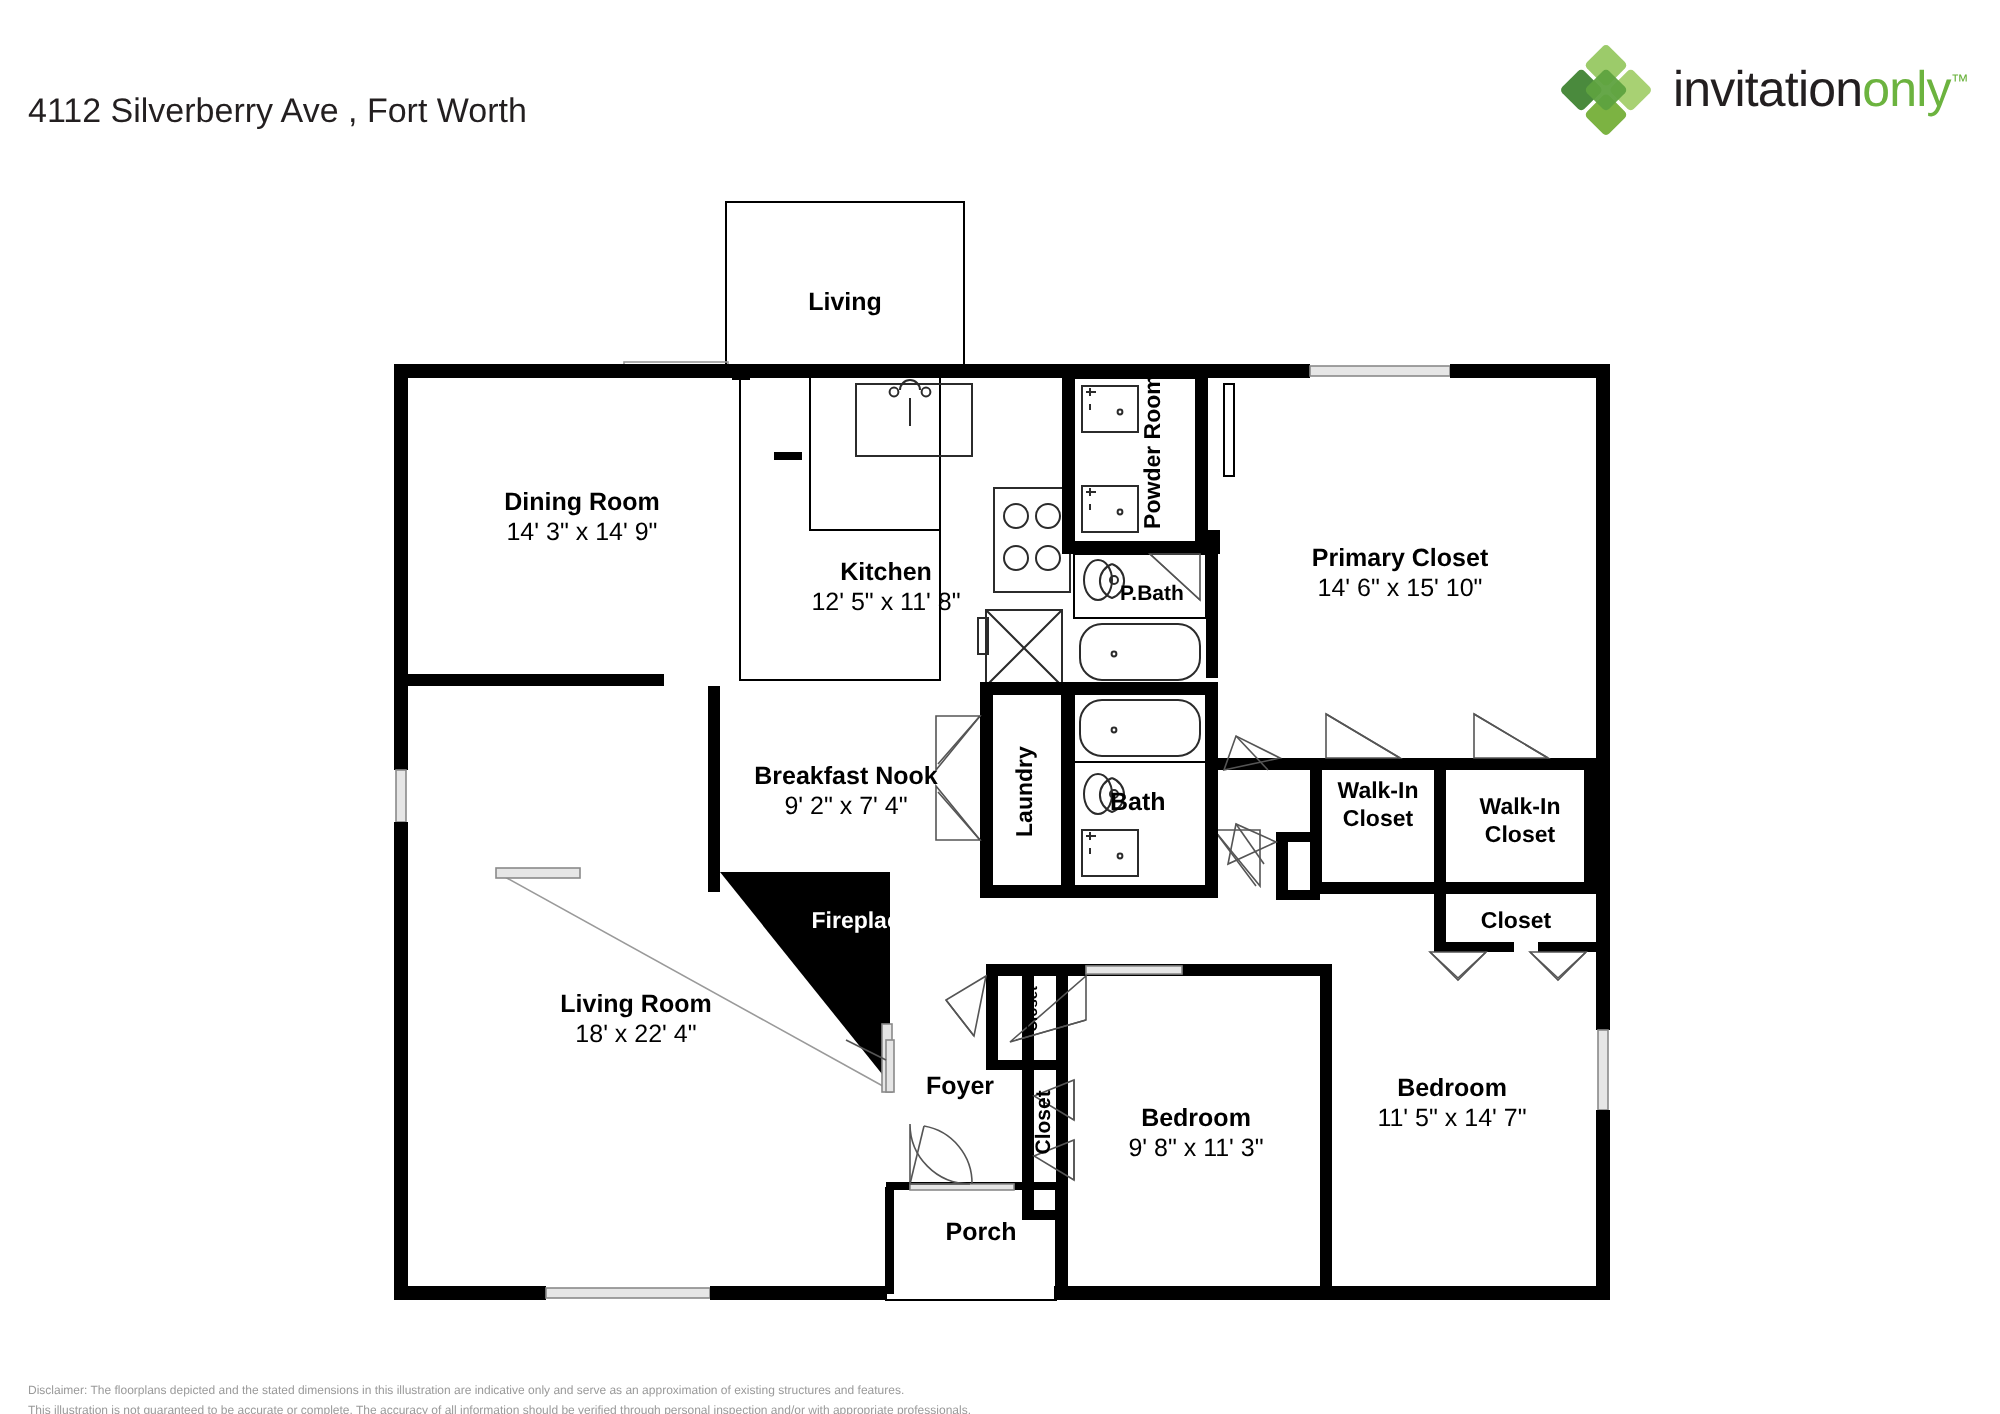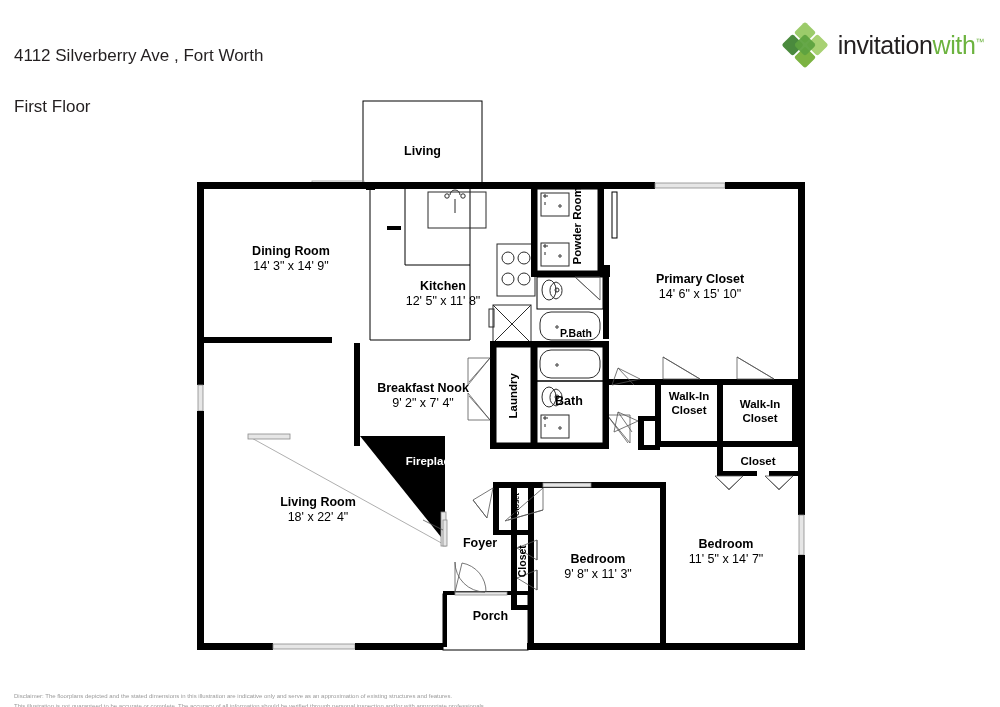--- a/index.html
+++ b/index.html
@@ -98,35 +98,34 @@
     line-height: 10px;
     color: #9a9a9a;
   }
   #disclaimer .dline { display: block; white-space: nowrap; }
 </style>
 </head>
 <body>
 
 <div id="header-title">
   <span class="line">4112 Silverberry Ave , Fort Worth</span>
-  <span class="line">First Floor</span>
 </div>
 
 <div id="brand-logo">
   <svg class="logo-mark" viewBox="0 0 100 100">
 
     <g transform="translate(50,50)">
       <rect x="-34" y="-34" width="34" height="34" rx="5" fill="#9ccb6a" transform="rotate(45) translate(-2,-2)"></rect>
       <rect x="0" y="-34" width="34" height="34" rx="5" fill="#a8d173" transform="rotate(45) translate(2,-2)"></rect>
       <rect x="-34" y="0" width="34" height="34" rx="5" fill="#4a8a3d" transform="rotate(45) translate(-2,2)"></rect>
       <rect x="0" y="0" width="34" height="34" rx="5" fill="#7cb342" transform="rotate(45) translate(2,2)"></rect>
       <rect x="-17" y="-17" width="34" height="34" rx="5" fill="#5ea23f" transform="rotate(45)" opacity="0.95"></rect>
     </g>
   </svg>
-  <div class="logo-word"><span class="w1">invitation</span><span class="w2">with</span><span class="tm">™</span></div>
+  <div class="logo-word"><span class="w1">invitation</span><span class="w2">only</span><span class="tm">™</span></div>
 </div>
 
 <div id="floorplan">
 <svg width="1000" height="690" viewBox="0 0 1000 690" xmlns="http://www.w3.org/2000/svg">
   <defs>
     <style>
       .w   { fill:#000; }                         /* thick structural wall */
       .tw  { fill:none; stroke:#000; stroke-width:1; }  /* thin line / fixture */
       .win { fill:#e6e6e6; stroke:#8a8a8a; stroke-width:0.8; } /* window */
       .fx  { fill:none; stroke:#2b2b2b; stroke-width:1; }      /* fixture outline */
@@ -373,21 +372,21 @@
 
 <div class="room-label lbl-md rot90" style="left:518px; top:219px; width:120px;">
   <span class="rname">Powder Room</span>
 </div>
 
 <div class="room-label lbl-lg" style="left:614px; top:272px; width:172px;">
   <span class="rname">Primary Closet</span>
   <span class="rdim">14' 6" x 15' 10"</span>
 </div>
 
-<div class="room-label lbl-sm" style="left:560px; top:291px; width:60px; text-align:left;margin-top:36px;">
+<div class="room-label lbl-sm" style="left:560px; top:291px; width:60px; text-align:left;">
   <span class="rname">P.Bath</span>
 </div>
 
 <div class="room-label lbl-lg" style="left:362px; top:381px; width:122px;">
   <span class="rname">Breakfast Nook</span>
   <span class="rdim">9' 2" x 7' 4"</span>
 </div>
 
 <div class="room-label lbl-md rot90" style="left:474px; top:389px; width:80px;">
   <span class="rname">Laundry</span>

